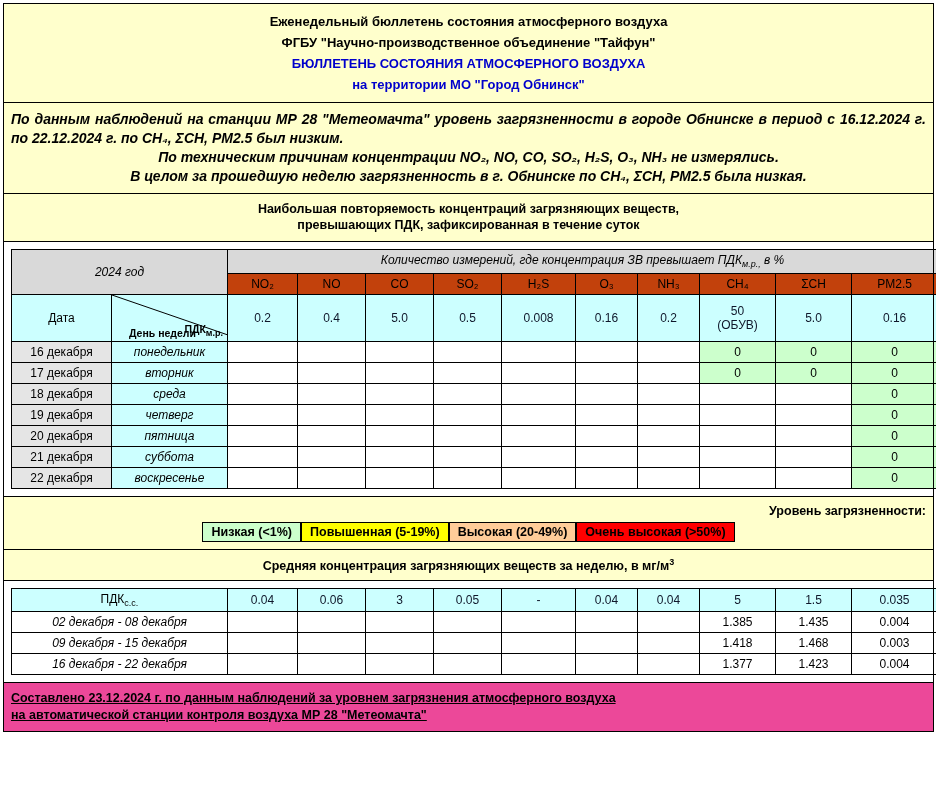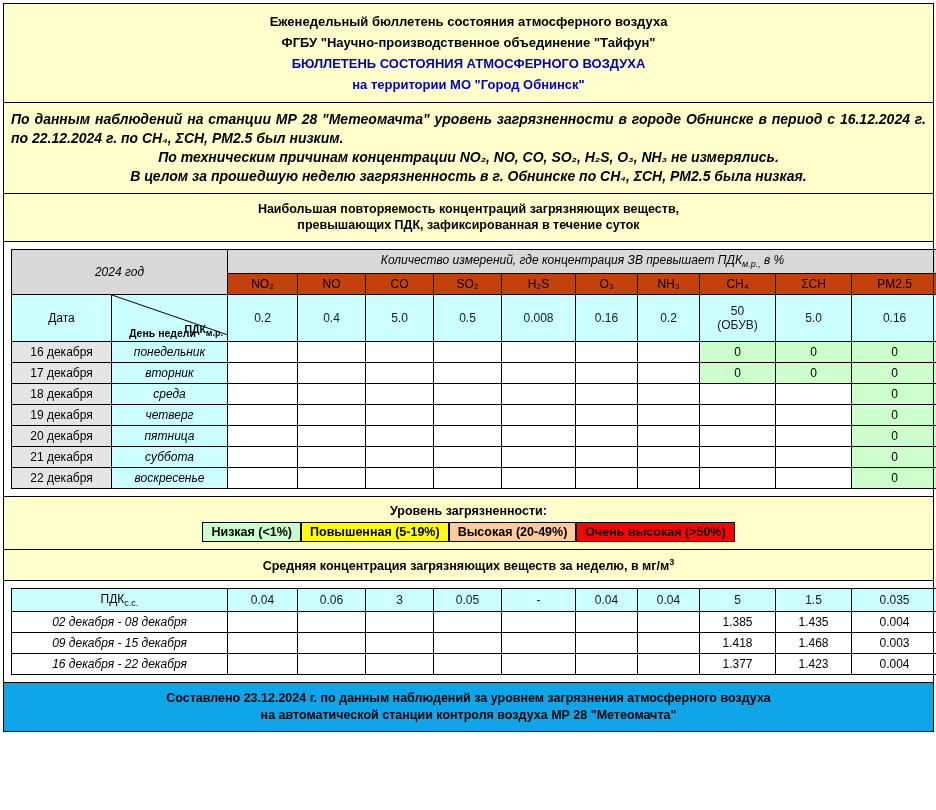--- a/index.html
+++ b/index.html
@@ -147,21 +147,21 @@
   .green {
     background: #ccffcc;
     font-size: 12px;
   }
   .empty {
     background: #ffffff;
   }
   
   .legend-wrap {
     background: #ffffcc;
-    text-align: center;
+    text-align: right;
     padding: 5px 0 7px 0;
   }
   .legend-title {
     font-weight: bold;
     font-size: 12.5px;
     padding-bottom: 4px;
   }
   .legend-row {
     display: flex;
     justify-content: center;
@@ -190,26 +190,26 @@
     background: #ffffff;
     font-style: italic;
     font-weight: bold;
     font-size: 12px;
   }
   .num {
     background: #ffffff;
     font-size: 12px;
   }
   .footer {
-    background: #0ea5e9;
-    text-align: center;
+    background: #ec4899;
     font-weight: bold;
     font-size: 12.5px;
     padding: 6px 4px;
     line-height: 1.35;
+    text-decoration: underline;
   }
   sub { font-size: 9px; }
   sup { font-size: 9px; }
 </style>
 </head>
 <body>
 
 <div id="page">
   <table class="main">
     <colgroup>

